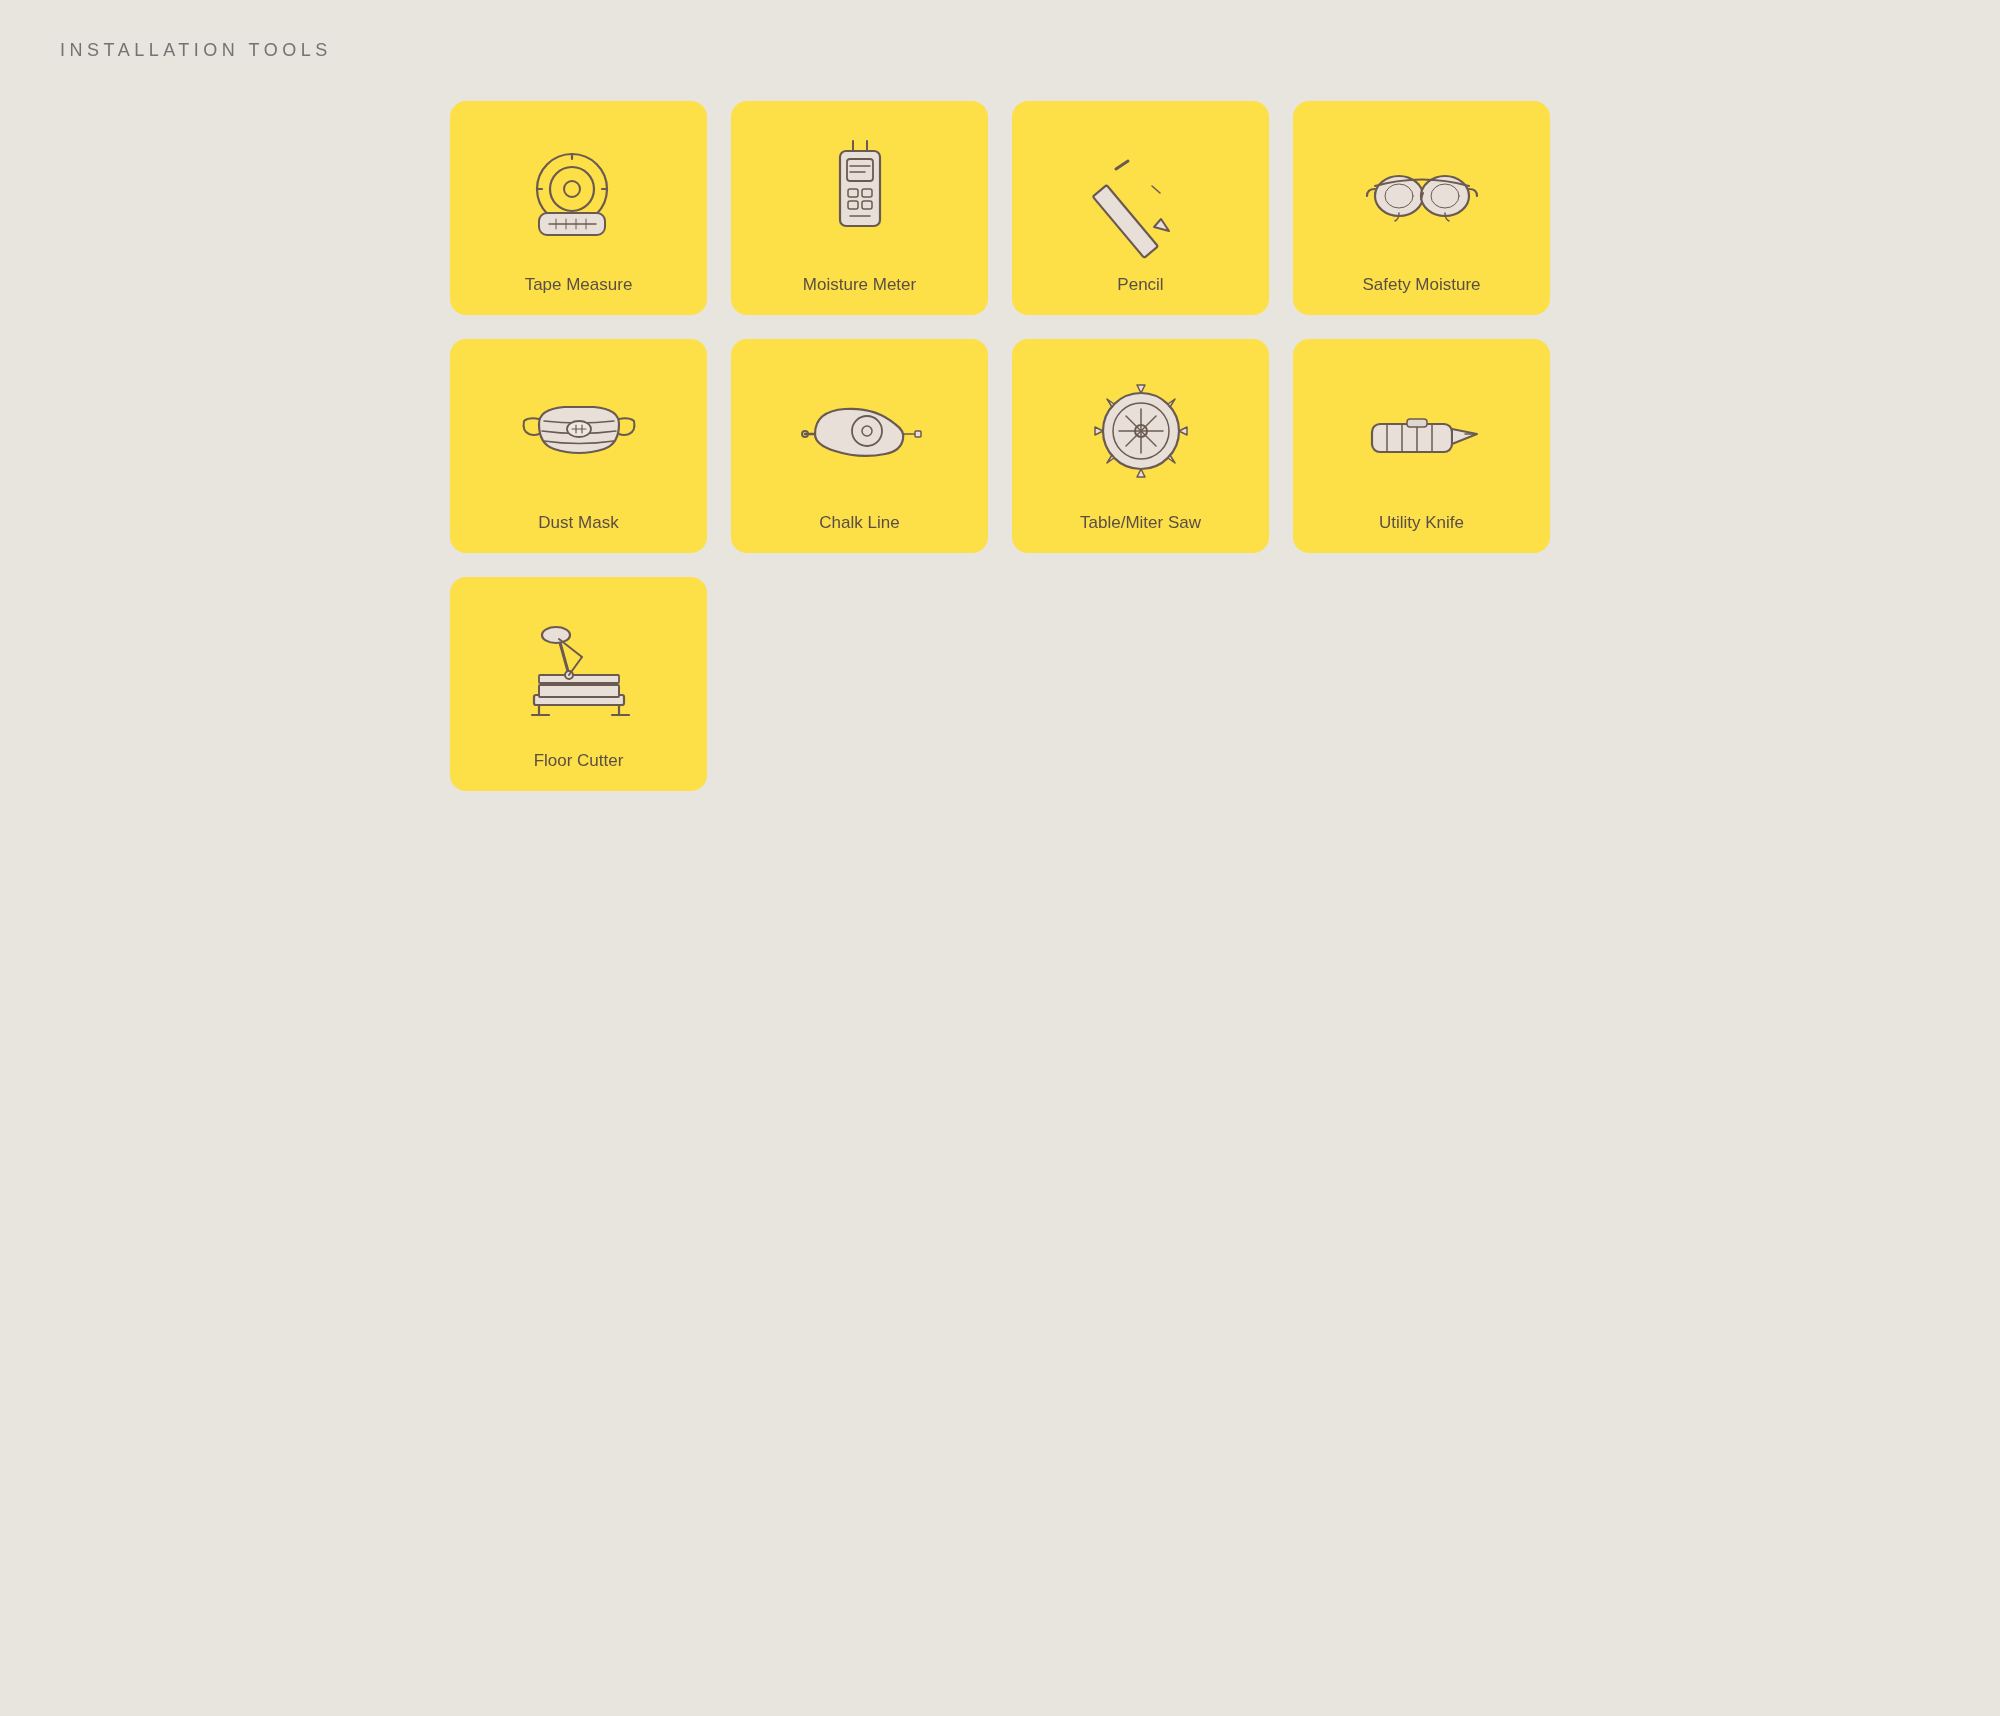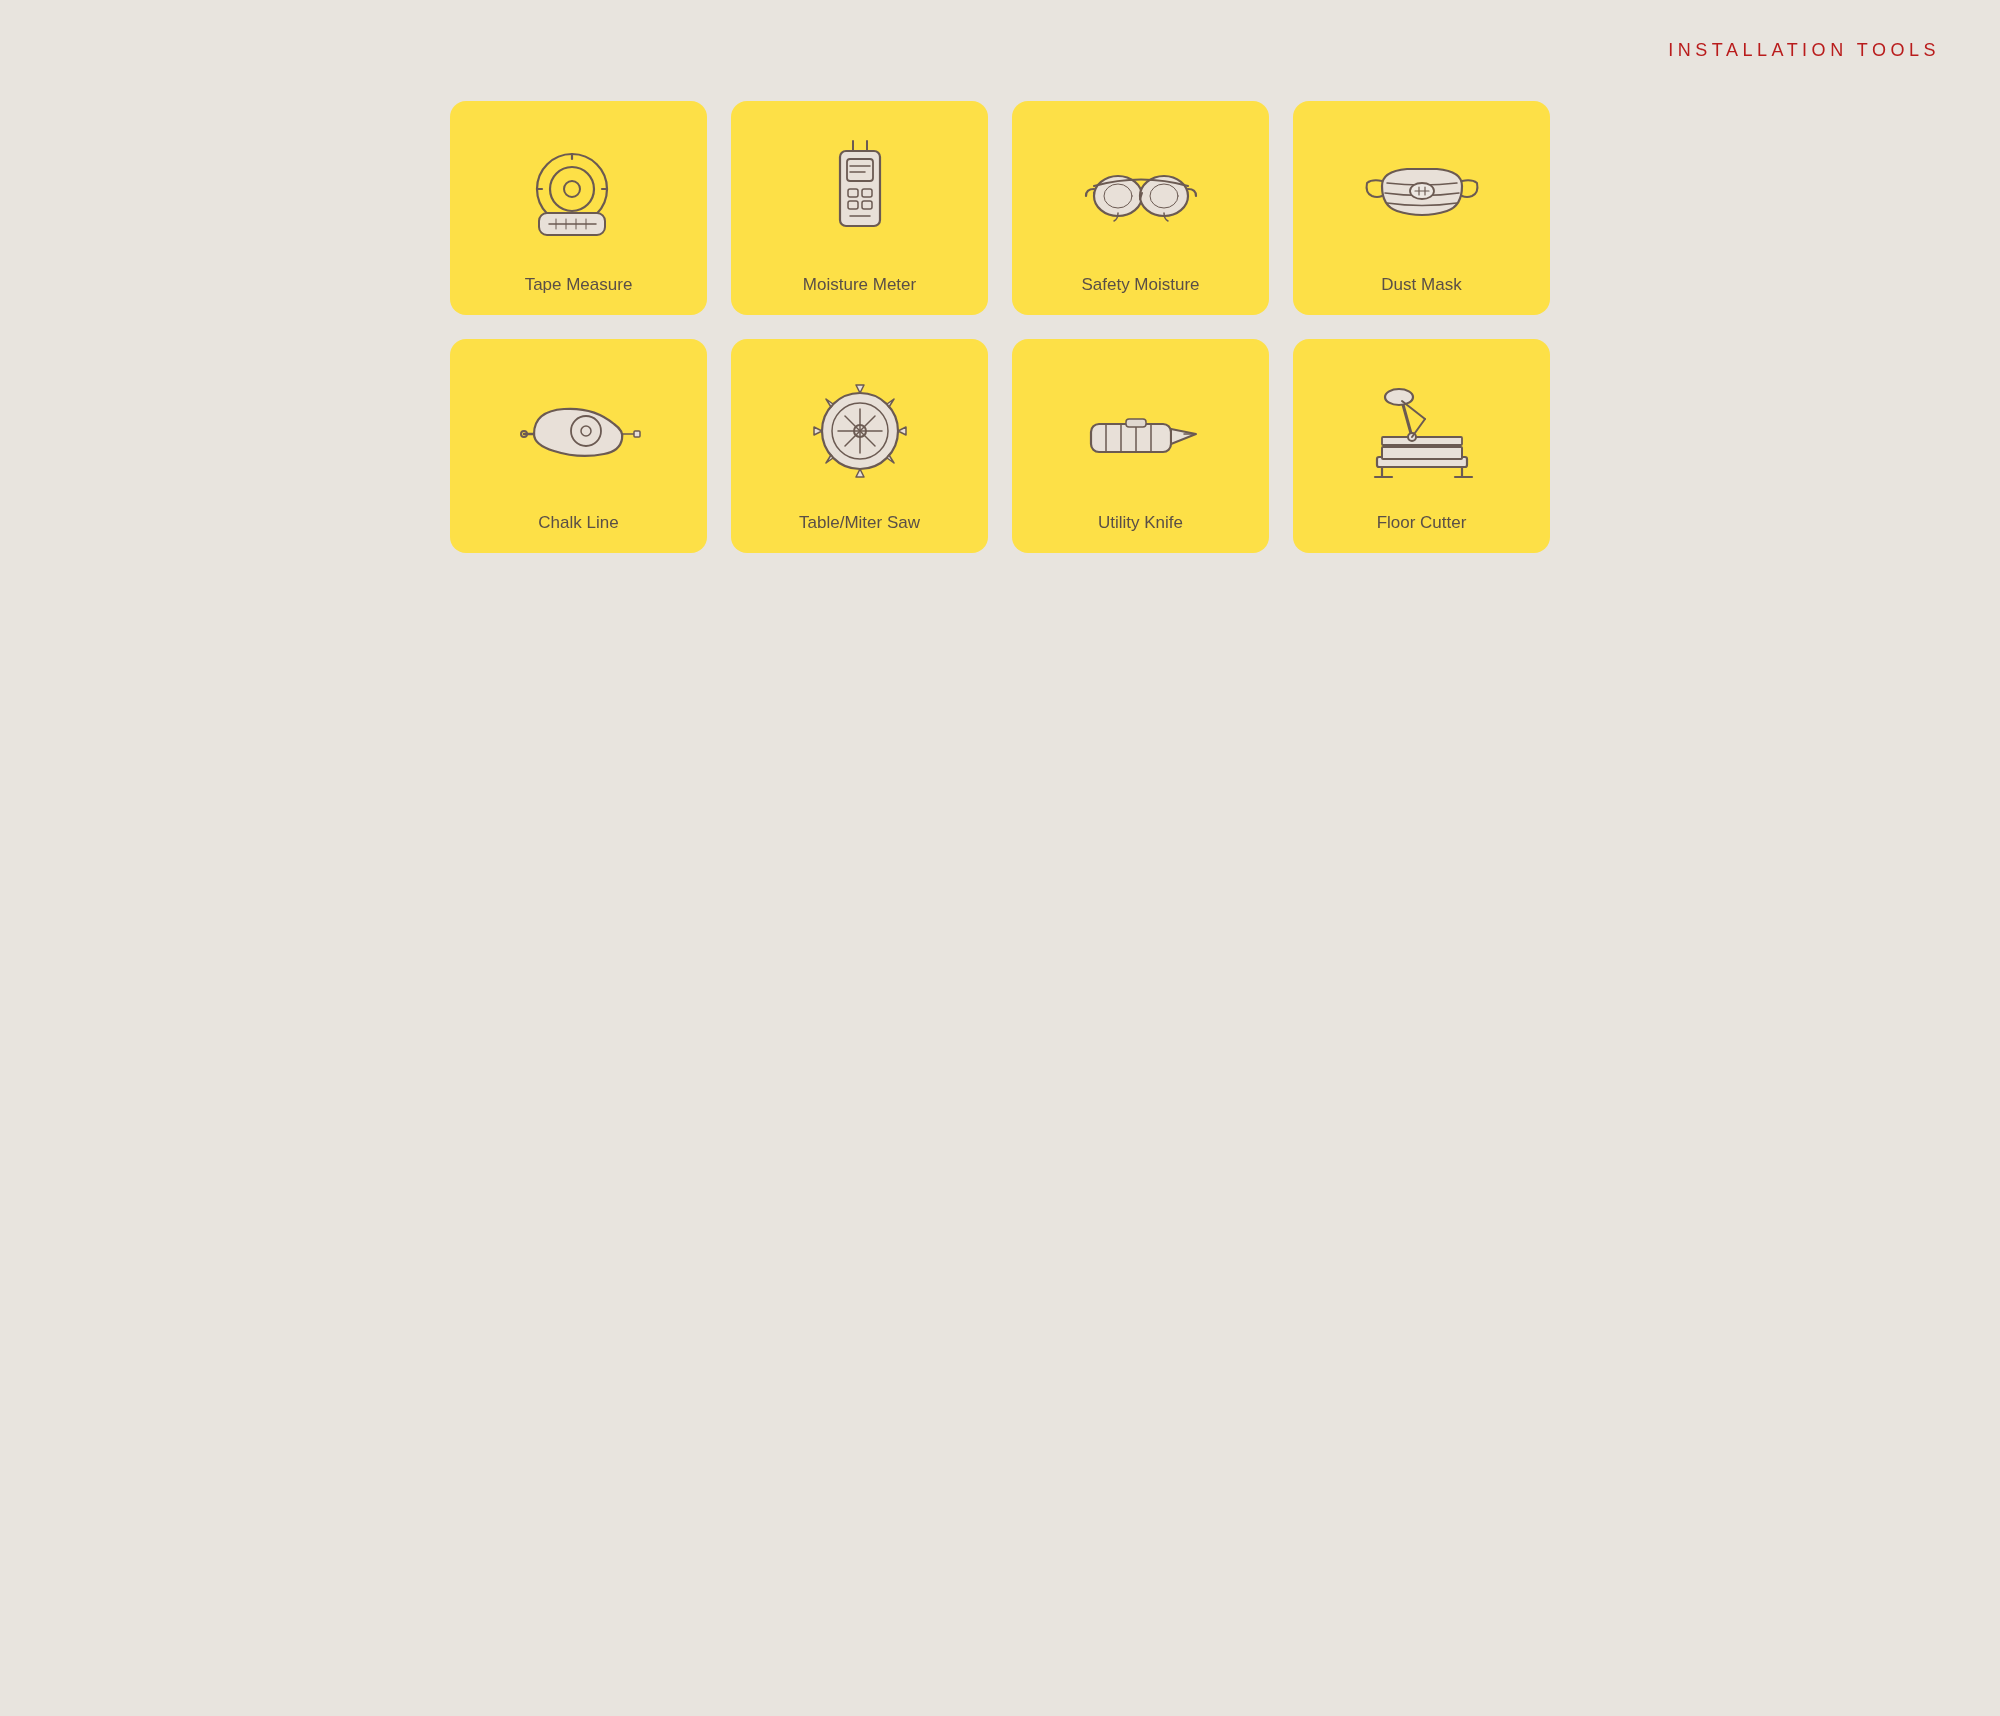--- a/index.html
+++ b/index.html
@@ -5,25 +5,25 @@
     * { box-sizing: border-box; margin: 0; padding: 0; }
 
     body {
       background-color: #e8e4de;
       font-family: Georgia, 'Times New Roman', serif;
       min-height: 100vh;
       padding: 40px 60px 60px;
     }
 
     .page-title {
-      text-align: right;
+      text-align: left;
       letter-spacing: 0.25em;
       font-size: 18px;
       font-weight: 400;
-      color: #b91c1c;
+      color: #737373;
       font-family: Arial, Helvetica, sans-serif;
       margin-bottom: 40px;
     }
 
     .grid {
       display: grid;
       grid-template-columns: repeat(4, 1fr);
       gap: 24px;
       max-width: 1100px;
       margin: 0 auto;
@@ -114,20 +114,35 @@
 
         <line x1="58" y1="20" x2="58" y2="10" stroke="#6b5a52" stroke-width="2"></line>
         <line x1="72" y1="20" x2="72" y2="10" stroke="#6b5a52" stroke-width="2"></line>
 
         <line x1="55" y1="85" x2="75" y2="85" stroke="#6b5a52" stroke-width="1.5"></line>
       </svg>
     </div>
     <div class="tool-label">Moisture Meter</div>
   </div>
 
+  <div class="tool-card">
+    <div class="tool-icon">
+      <svg viewBox="0 0 130 130" fill="none" stroke="#6b5a52" stroke-width="2.2" stroke-linecap="round" stroke-linejoin="round">
+
+        <rect x="30" y="28" width="18" height="80" rx="2" transform="rotate(-40 75 65)" fill="#e8e0d8" stroke="#6b5a52" stroke-width="2.2"></rect>
+
+        <path d="M85 88 L93 100 L78 96 Z" fill="#e8e0d8" stroke="#6b5a52" stroke-width="2"></path>
+
+        <line x1="40" y1="38" x2="52" y2="30" stroke="#6b5a52" stroke-width="3"></line>
+
+        <line x1="76" y1="55" x2="84" y2="62" stroke="#6b5a52" stroke-width="1.5"></line>
+      </svg>
+    </div>
+    <div class="tool-label">Pencil</div>
+  </div>
 
   <div class="tool-card">
     <div class="tool-icon">
       <svg viewBox="0 0 130 130" fill="none" stroke="#6b5a52" stroke-width="2.2" stroke-linecap="round" stroke-linejoin="round">
 
         <ellipse cx="42" cy="65" rx="24" ry="20" fill="#e8e0d8" stroke="#6b5a52" stroke-width="2.2"></ellipse>
 
         <ellipse cx="88" cy="65" rx="24" ry="20" fill="#e8e0d8" stroke="#6b5a52" stroke-width="2.2"></ellipse>
 
         <path d="M66 62 Q65 65 64 68" stroke="#6b5a52" stroke-width="2"></path>

